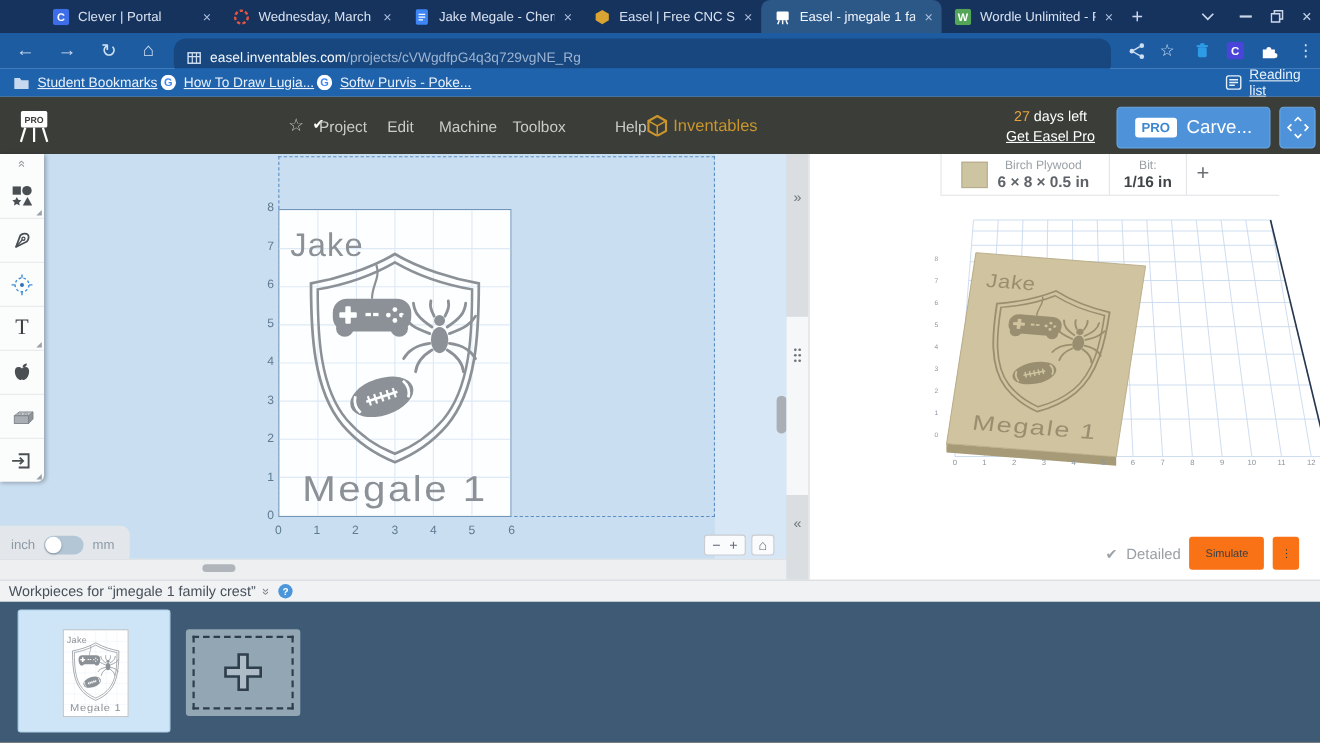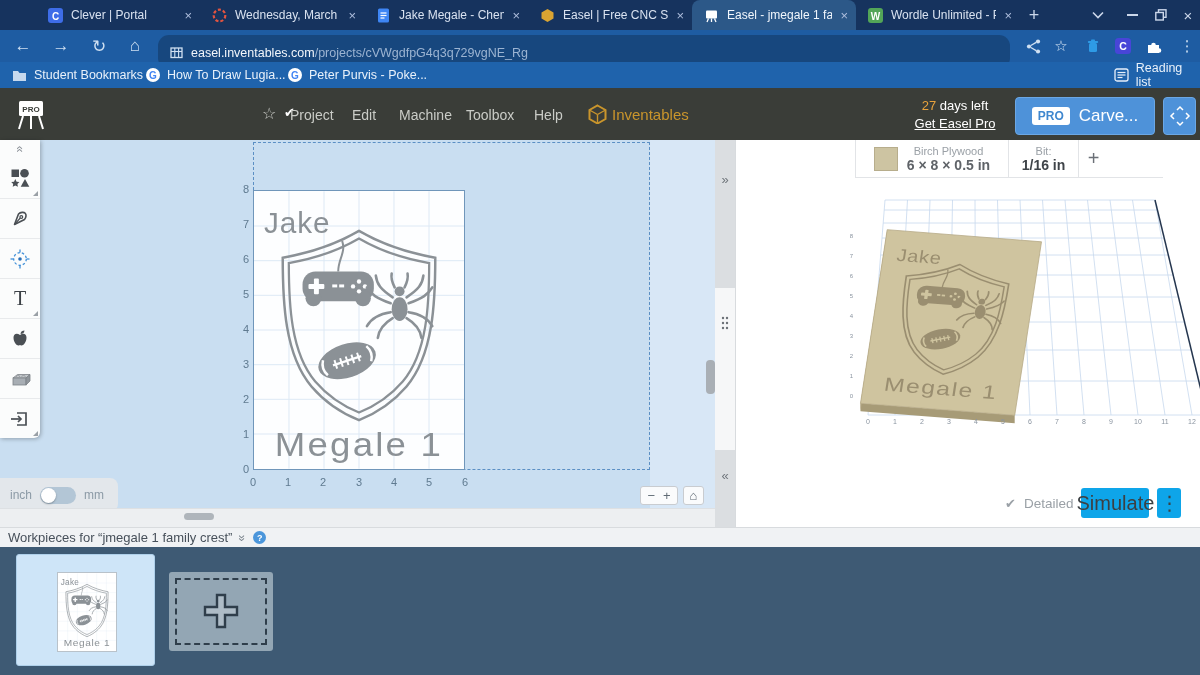--- a/index.html
+++ b/index.html
@@ -11,21 +11,21 @@
   .tab.active{background:#2C5888;border-radius:8px 8px 0 0;color:#F2F7FD;}
   .tab .t-title{flex:1;overflow:hidden;white-space:nowrap;}
   .t-close{font-size:13px;color:#AEBedd;color:#AEBEDD;cursor:default;}
   .winbtn{position:absolute;top:0;height:30px;display:flex;align-items:center;justify-content:center;color:#CBD7EA;}
   #toolbar{left:0;top:30px;width:1200px;height:32px;background:#1E5CA2;}
   .navic{position:absolute;top:31px;height:30px;width:30px;display:flex;align-items:center;justify-content:center;color:#CFE0F2;font-size:17px;}
   #omnibox{left:158px;top:35px;width:852px;height:34px;background:#17477E;border-radius:11px;display:flex;align-items:center;padding:0 12px;box-sizing:border-box;gap:8px;}
   #omnibox .domain{color:#F2F6FB;font-size:12.5px;}
   #omnibox .path{color:#9CB4D2;font-size:12.5px;}
   #bmbar{left:0;top:62px;width:1200px;height:26px;background:#1F63AC;}
-  .bm{position:absolute;top:62px;height:26px;display:flex;align-items:center;gap:7px;color:#E9F1FA;font-size:12.5px;}
+  .bm{position:absolute;top:62px;height:26px;display:flex;align-items:center;gap:7px;color:#E9F1FA;font-size:12.5px;text-decoration:underline;}
   
   #eheader{left:0;top:88px;width:1200px;height:52px;background:#3A3D38;}
   #etitle{color:#FFFFFF;font-size:20px;}
   .emenu{color:#CACCC7;font-size:14px;}
   #brandtxt{color:#C9952C;font-size:15px;}
   #carvebtn{left:1015px;top:97px;width:140px;height:38px;background:#4E92D9;border:1px solid #6BA7E4;border-radius:4px;display:flex;align-items:center;justify-content:center;gap:9px;box-sizing:border-box;}
   #probadge{background:#fff;color:#3F87CF;font-weight:bold;font-size:12px;border-radius:3px;padding:2px 6px;}
   #carvetxt{color:#fff;font-size:17px;}
   #movebtn{left:1163px;top:97px;width:33px;height:38px;background:#4E92D9;border:1px solid #6BA7E4;border-radius:4px;box-sizing:border-box;display:flex;align-items:center;justify-content:center;}
   
@@ -54,21 +54,21 @@
   .divseg{left:715px;width:20px;position:absolute;display:flex;align-items:flex-start;justify-content:center;}
   
   .zctl{position:absolute;background:#FAFBFC;border:1px solid #C9CCD0;border-radius:3px;display:flex;align-items:center;justify-content:center;color:#5F6A74;font-size:13px;box-sizing:border-box;}
   
   #rpanel{left:735px;top:140px;width:465px;height:387px;background:#fff;border-left:1px solid #D8DBDE;box-sizing:border-box;}
   #matbar{left:855px;top:140px;width:308px;height:38px;display:flex;border-bottom:1px solid #E2E4E7;box-sizing:border-box;}
   .matcell{border-left:1px solid #E2E4E7;display:flex;align-items:center;justify-content:center;box-sizing:border-box;}
   .cell-sub{font-size:11px;color:#9AA0A6;text-align:center;}
   .cell-main{font-size:14px;color:#5F6368;text-align:center;font-weight:bold;}
   #simrow{left:1005px;top:488px;display:flex;align-items:center;gap:8px;}
-  .simbtn{background:#0ea5e9;border-radius:3px;height:30px;display:flex;align-items:center;justify-content:center;color:#3C4043;font-size:20px;}
+  .simbtn{background:#f97316;border-radius:3px;height:30px;display:flex;align-items:center;justify-content:center;color:#3C4043;font-size:10px;}
   
   #wpbar{left:0;top:527px;width:1200px;height:20px;background:#F0F2F4;border-top:1px solid #D8DBDE;box-sizing:border-box;display:flex;align-items:center;gap:7px;padding-left:8px;}
   #wpbar .lbl{font-size:13px;color:#47505A;}
   #qmark{width:13px;height:13px;border-radius:50%;background:#4B96DB;color:#fff;font-size:9px;font-weight:bold;display:flex;align-items:center;justify-content:center;}
   #bottompanel{left:0;top:547px;width:1200px;height:128px;background:#3E5A74;}
   #wpcard1{left:16px;top:554px;width:139px;height:112px;background:#CEE5F8;border:1px solid #AFD0EA;border-radius:3px;box-sizing:border-box;}
   #minipreview{left:57px;top:572px;width:60px;height:80px;background:#fff;border:1px solid #B9C2CA;box-sizing:border-box;}
   #wpcard2{left:169px;top:572px;width:104px;height:79px;background:#93A6B4;border-radius:3px;}
   #wpcard2 .dash{position:absolute;left:6px;top:6px;right:6px;bottom:6px;border:2px dashed #2F3E4B;}
   .rot90{display:inline-block;transform:rotate(90deg);}
@@ -277,21 +277,21 @@
         <circle cx="7" cy="7" r="7" fill="#fff"></circle>
         <text x="7" y="10.5" font-size="10" font-weight="bold" fill="#4285F4" text-anchor="middle" font-family="Liberation Sans,sans-serif">G</text>
       </svg>
     <span>How To Draw Lugia...</span>
   </div>
   <div class="bm" style="left:288px">
     <svg width="14" height="14">
         <circle cx="7" cy="7" r="7" fill="#fff"></circle>
         <text x="7" y="10.5" font-size="10" font-weight="bold" fill="#4285F4" text-anchor="middle" font-family="Liberation Sans,sans-serif">G</text>
       </svg>
-    <span>Peter Purvis - Poke...</span>
+    <span>Softw Purvis - Poke...</span>
   </div>
   <div class="bm" style="left:1114px">
     <svg width="15" height="14">
         <rect x="1" y="1" width="13" height="12" rx="2" fill="none" stroke="#E8F0FA" stroke-width="1.3"></rect>
         <line x1="3.5" y1="4.5" x2="11.5" y2="4.5" stroke="#E8F0FA" stroke-width="1.2"></line>
         <line x1="3.5" y1="7" x2="11.5" y2="7" stroke="#E8F0FA" stroke-width="1.2"></line>
         <line x1="3.5" y1="9.5" x2="8.5" y2="9.5" stroke="#E8F0FA" stroke-width="1.2"></line>
       </svg>
     <span>Reading list</span>
   </div>
@@ -307,21 +307,21 @@
           <line x1="18" y1="19" x2="18" y2="32"></line>
         </g>
       </svg>
   </div>
   <span class="abs" style="left:262px;top:104px;color:#C8CAC5;font-size:16px">☆</span>
   <span class="abs" style="left:284px;top:105px;color:#FFFFFF;font-size:13px">✔</span>
   <span class="abs emenu" style="left:290px;top:107px">Project</span>
   <span class="abs emenu" style="left:352px;top:107px">Edit</span>
   <span class="abs emenu" style="left:399px;top:107px">Machine</span>
   <span class="abs emenu" style="left:466px;top:107px">Toolbox</span>
-  <span class="abs emenu" style="left:534px;top:107px">Help</span>
+  <span class="abs emenu" style="left:559px;top:107px">Help</span>
   <span class="abs" style="left:588px;top:104px">
     <svg width="19" height="20">
         <polygon points="9.5,1.5 17.5,6 17.5,15 9.5,19.5 1.5,15 1.5,6" fill="none" stroke="#C9952C" stroke-width="2"></polygon>
         <g stroke="#C9952C" stroke-width="1.4">
           <line x1="9.5" y1="10.5" x2="9.5" y2="19.5"></line>
           <line x1="9.5" y1="10.5" x2="1.5" y2="6"></line>
           <line x1="9.5" y1="10.5" x2="17.5" y2="6"></line>
         </g>
       </svg>
   </span>

